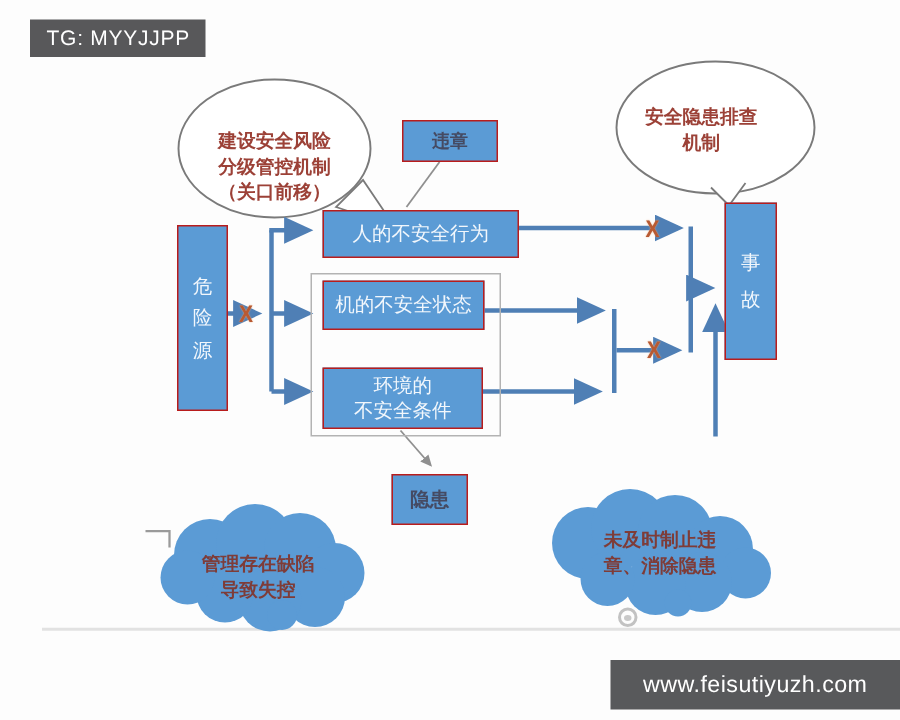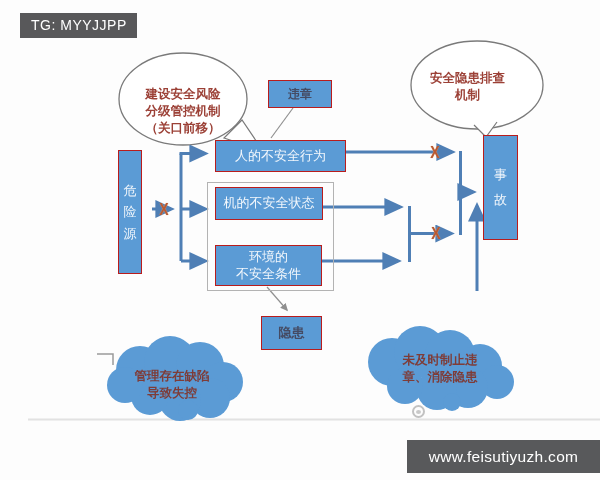--- a/index.html
+++ b/index.html
@@ -142,36 +142,36 @@
   </div>
   <div class="abs redtext" style="left:412px;top:70px;width:111px;">
     <div>安全隐患排查</div>
     <div>机制</div>
   </div>
 
   <div class="abs grayframe"></div>
 
   <div class="abs bluebox darktext" style="left:268px;top:80px;width:64px;height:28px;font-size:12px;">违章</div>
 
-  <div class="abs bluebox" style="left:118px;top:150px;width:24px;height:124px;">
+  <div class="abs bluebox" style="left:118px;top:150px;width:34px;height:124px;">
     <div class="vtext">危险源</div>
   </div>
 
   <div class="abs bluebox" style="left:215px;top:140px;width:131px;height:32px;">人的不安全行为</div>
 
   <div class="abs bluebox" style="left:215px;top:187px;width:108px;height:33px;">机的不安全状态</div>
 
   <div class="abs bluebox" style="left:215px;top:245px;width:107px;height:41px;font-family:Liberation Serif, serif;">
     <div>
       <div>环境的</div>
       <div>不安全条件</div>
     </div>
   </div>
 
-  <div class="abs bluebox darktext" style="left:261px;top:316px;width:61px;height:34px;text-align:right;">隐患</div>
+  <div class="abs bluebox darktext" style="left:261px;top:316px;width:51px;height:34px;text-align:right;">隐患</div>
 
   <div class="abs bluebox" style="left:483px;top:135px;width:35px;height:105px;">
     <div class="vtext" style="line-height:1.9;">事故</div>
   </div>
 
   <div class="abs xmark" style="left:156px;top:201px;">X</div>
   <div class="abs xmark" style="left:427px;top:144px;">X</div>
   <div class="abs xmark" style="left:428px;top:225px;">X</div>
 
   <div class="abs cloudtext" style="left:110px;top:368px;width:124px;">

